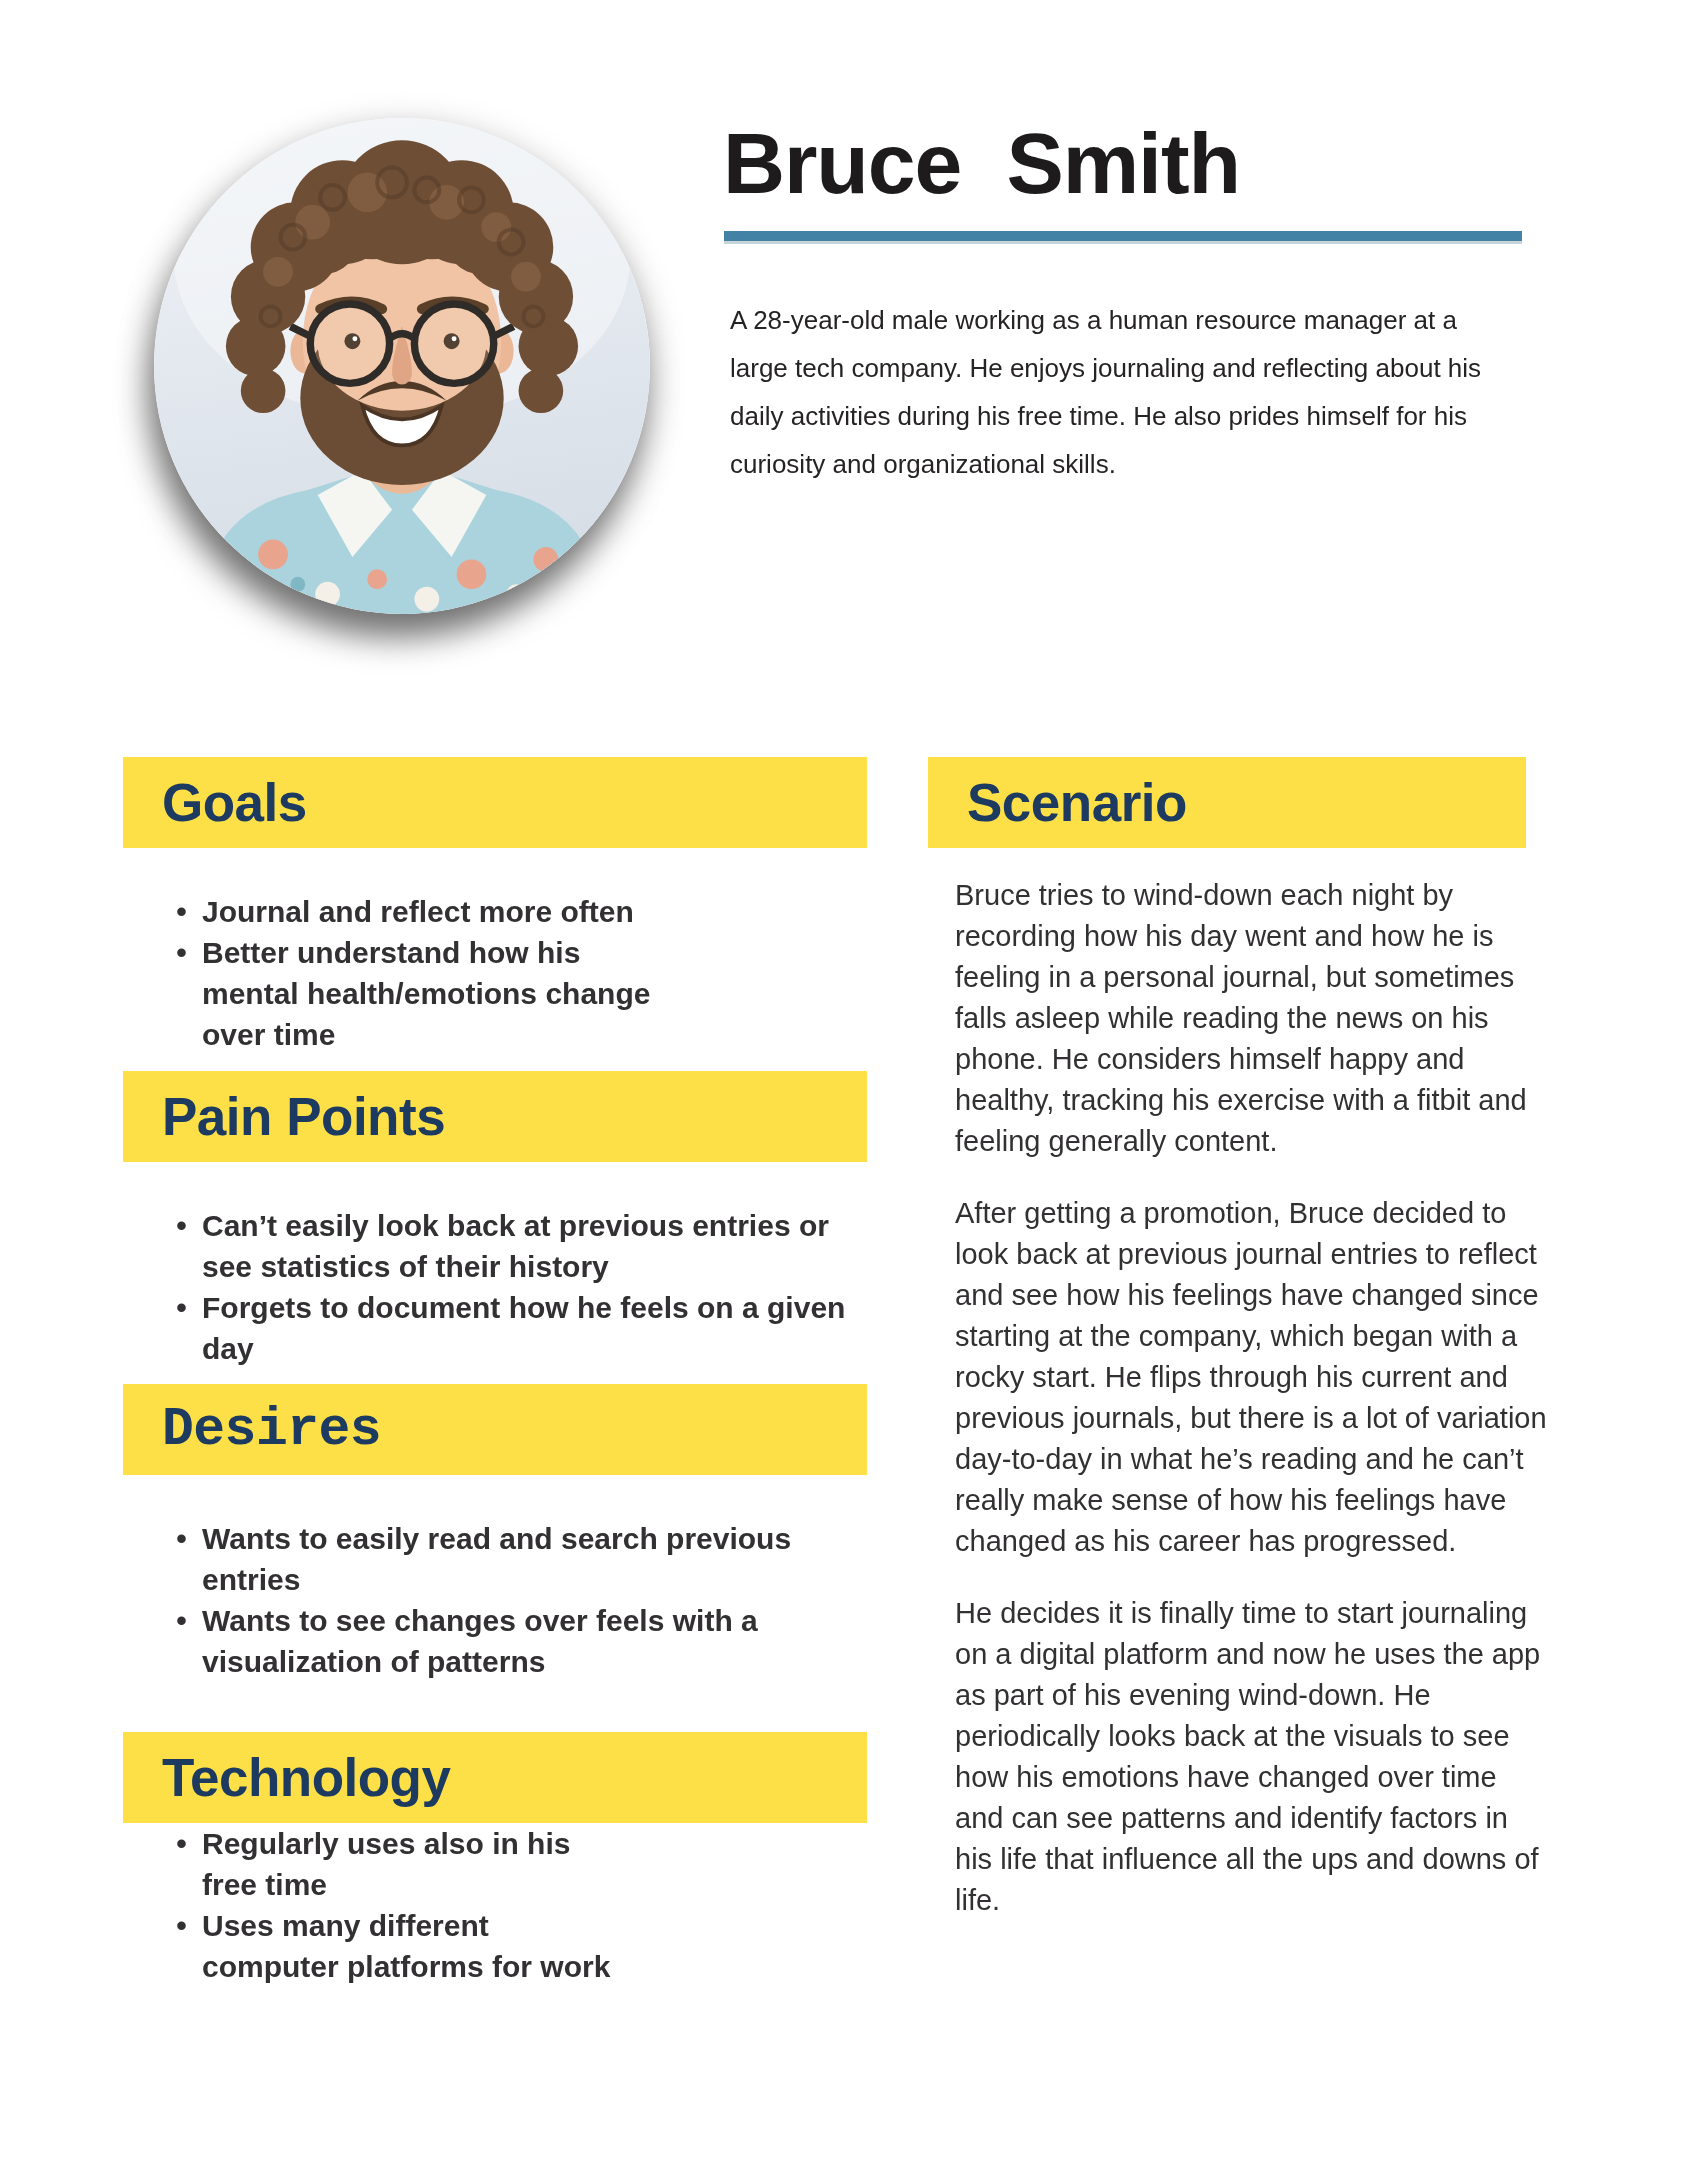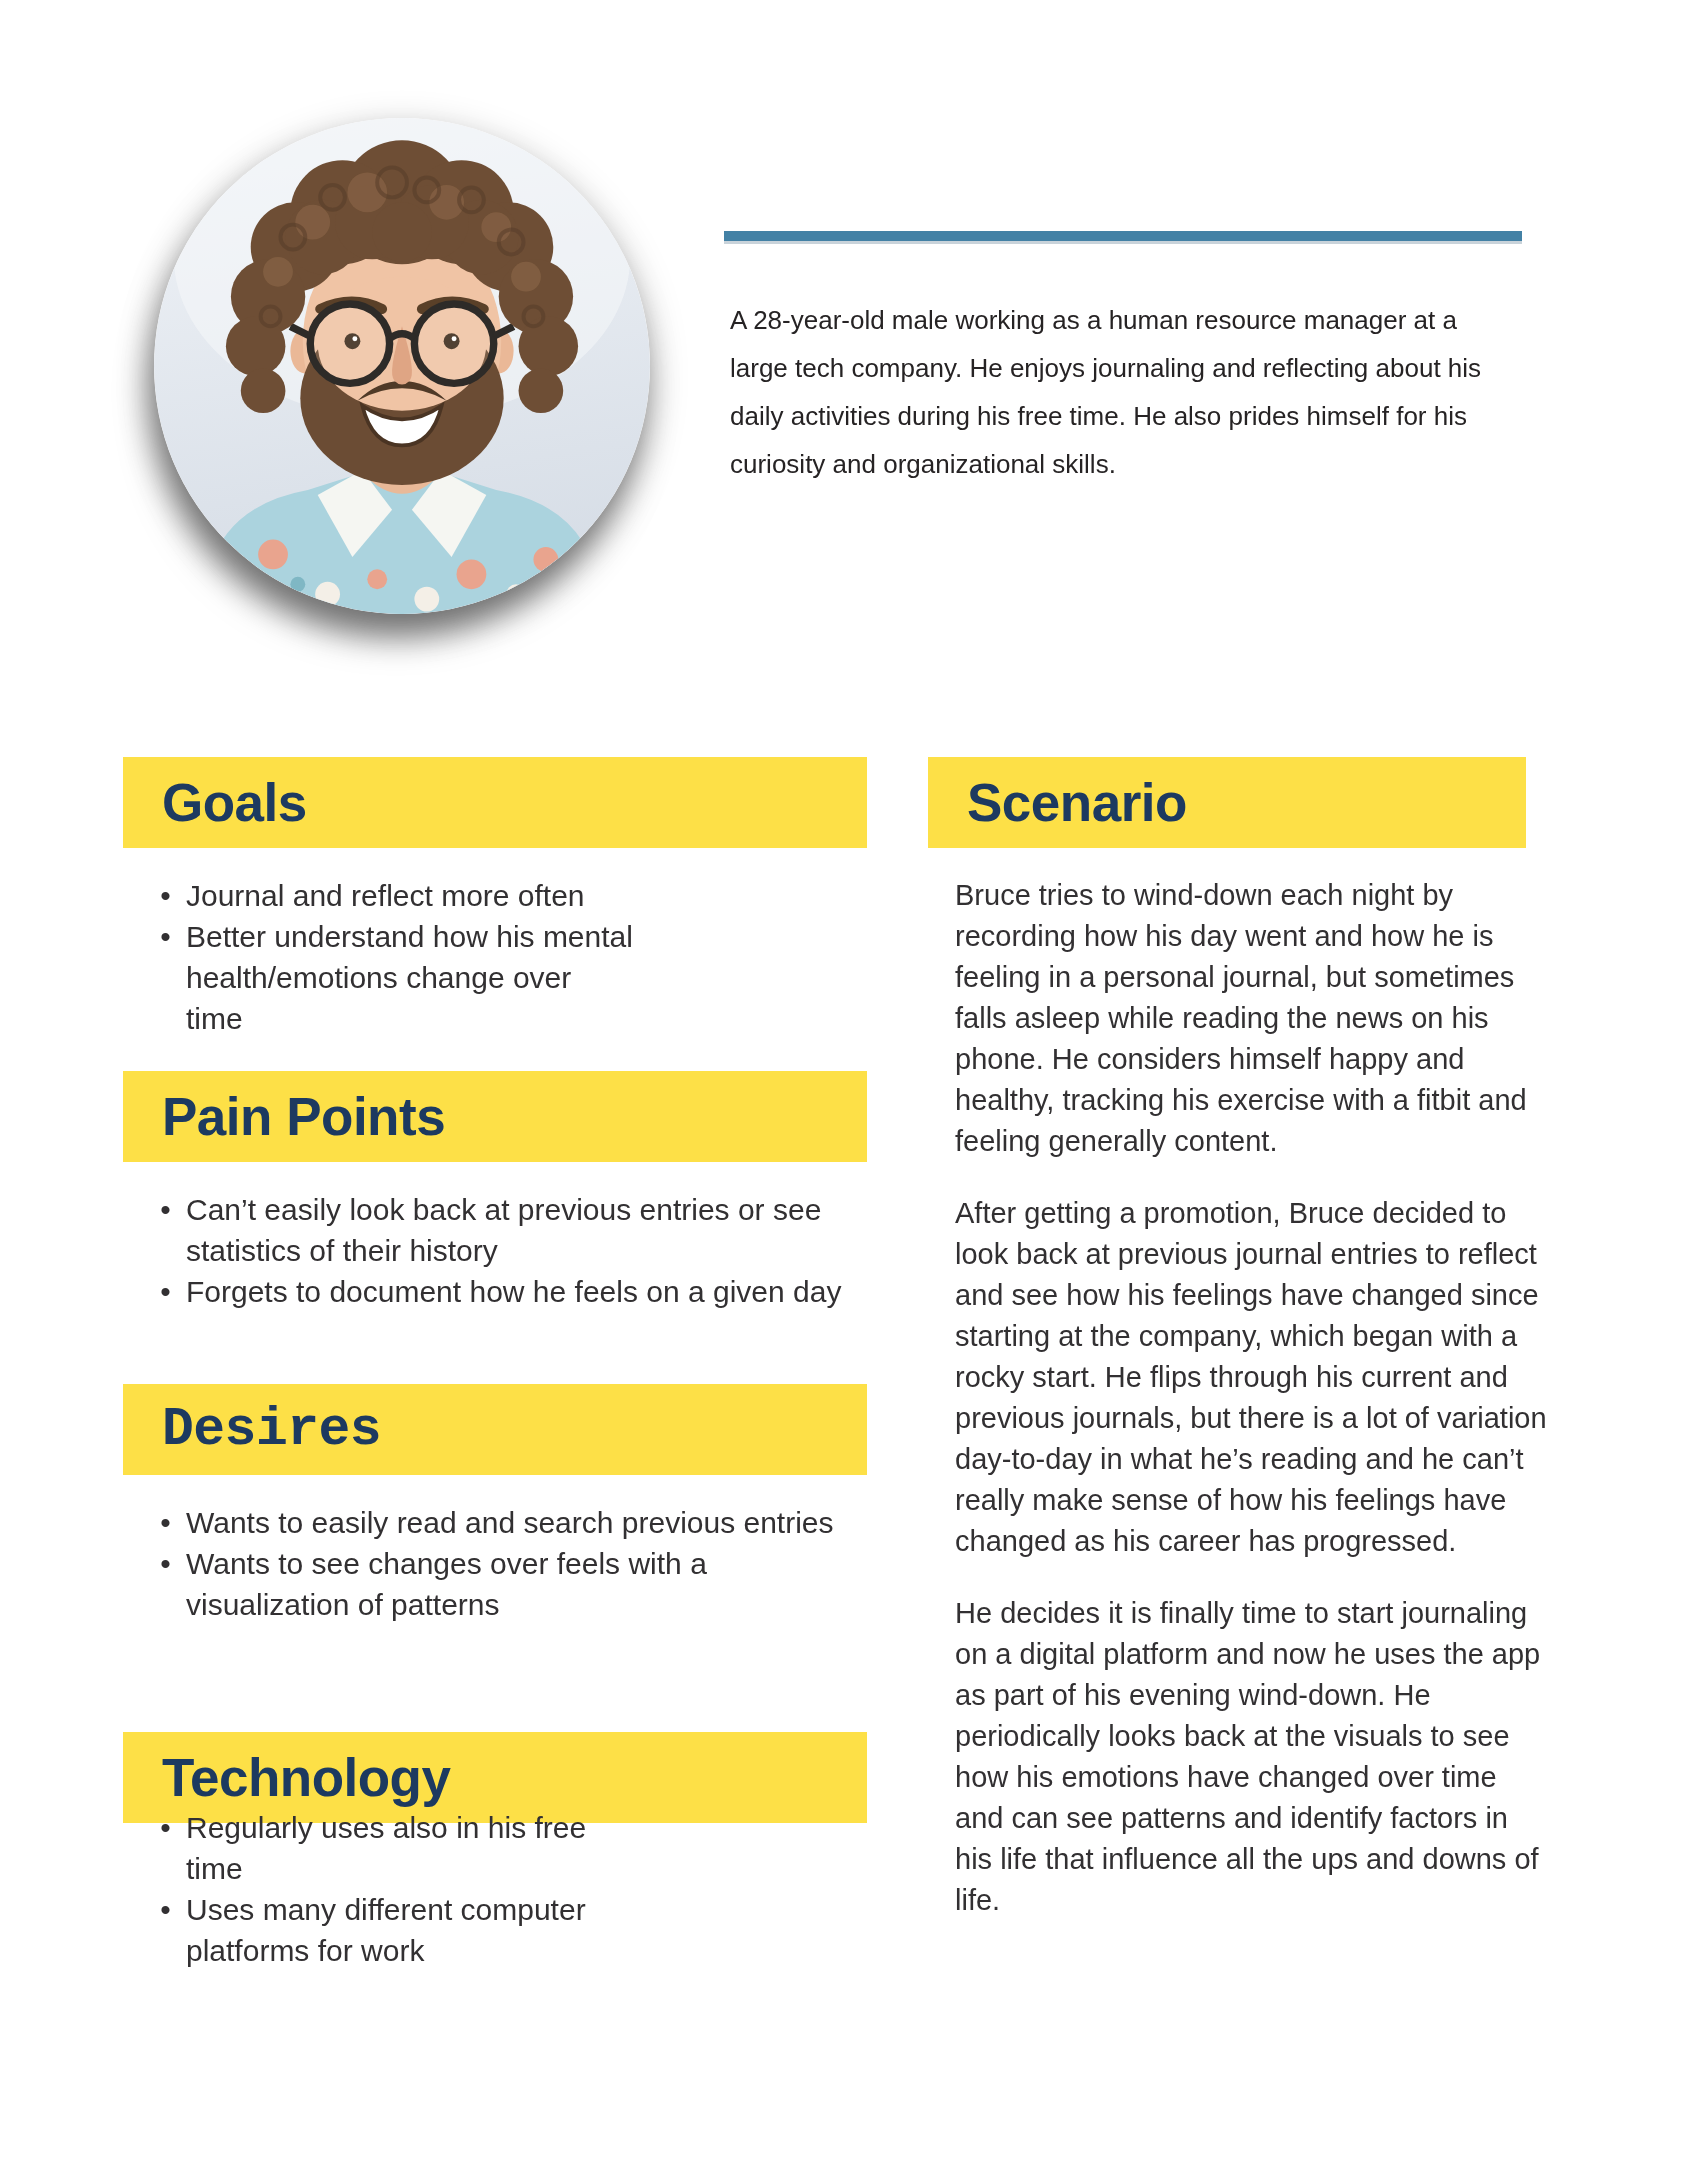--- a/index.html
+++ b/index.html
@@ -85,26 +85,27 @@
   .band-goals      { top: 757px; }
   .band-pain       { top: 1071px; }
   .band-desires    { top: 1384px; font-family: Liberation Mono, monospace; }
   .band-technology { top: 1732px; text-align: right; }
   .band-scenario   { top: 757px; }
 
   
   .bullets {
     position: absolute;
     left: 156px;
-    margin: 0;
+    margin: 16px;
     padding: 0;
     list-style: none;
     font-size: 30px;
     line-height: 41px;
     color: #323032;
+    font-weight: bold;
   }
   .bullets li {
     position: relative;
     padding-left: 30px;
   }
   .bullets li::before {
     content: "\2022";
     position: absolute;
     left: 4.3px;
     top: 0;
@@ -228,20 +229,21 @@
           <circle cx="128" cy="33" r="5"></circle>
           <circle cx="56" cy="48" r="5"></circle>
           <circle cx="144" cy="50" r="5"></circle>
           <circle cx="47" cy="80" r="4"></circle>
           <circle cx="153" cy="80" r="4"></circle>
         </g>
       </g>
     </svg>
   </figure>
 
+  <h1 class="persona-name">Bruce Smith</h1>
   <div class="title-rule"></div>
   <p class="persona-summary">A 28-year-old male working as a human resource manager at a large tech company. He enjoys journaling and reflecting about his daily activities during his free time. He also prides himself for his curiosity and organizational skills.</p>
 
   <section>
     <div class="band band-left band-goals">
       <h2>Goals</h2>
     </div>
     <ul class="bullets list-goals">
       <li>Journal and reflect more often</li>
       <li>Better understand how his mental health/emotions change over time</li>

